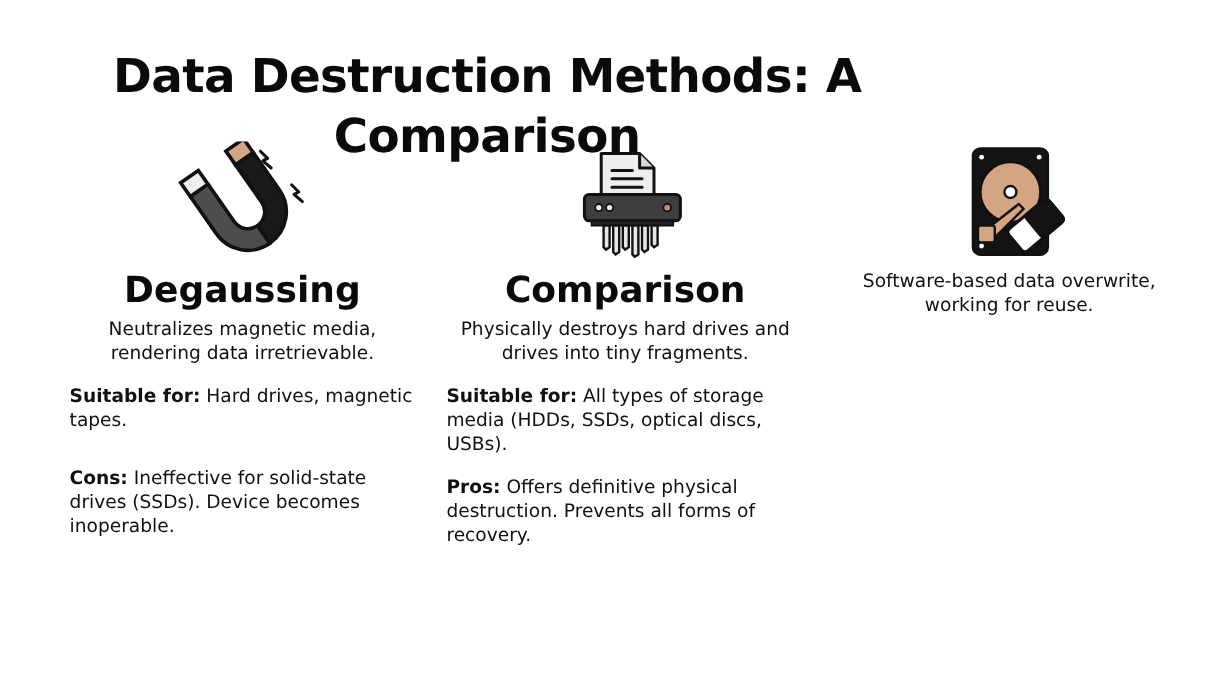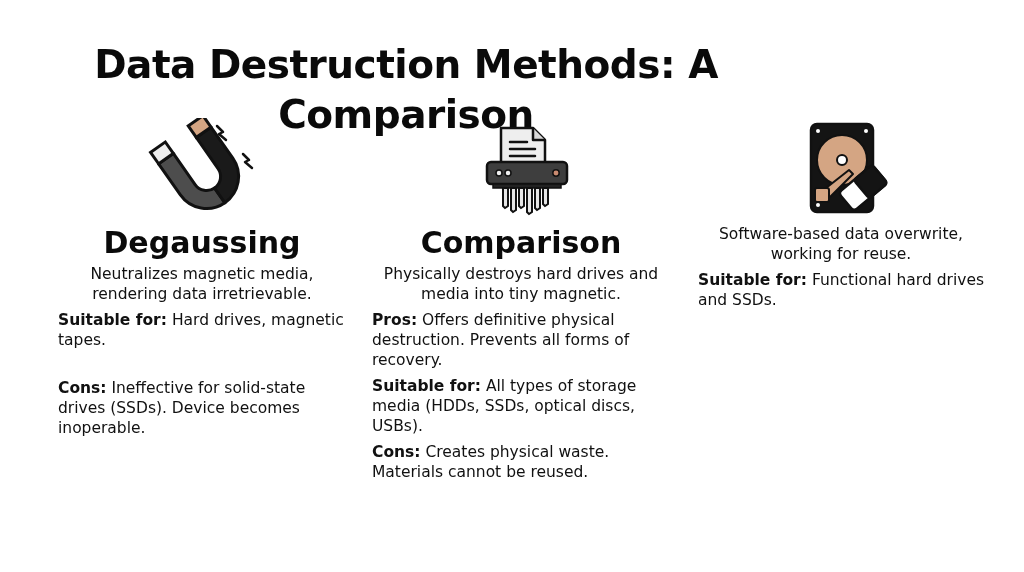--- a/index.html
+++ b/index.html
@@ -56,21 +56,21 @@
       text-align: center;
       font-size: 15.5px;
       line-height: 20px;
       margin-top: 6px;
       color: #111;
       padding: 0 4px;
     }
     .detail {
       font-size: 15.5px;
       line-height: 20px;
-      margin-top: 6px;
+      margin-top: 16px;
       padding-left: 11px;
       padding-right: 4px;
       color: #111;
     }
     .detail .lbl { font-weight: bold; }
     .col-degauss .detail { padding-left: 11px; }
     .col-shred .detail { padding-left: 6px; }
     .col-wipe .detail { padding-left: 12px; }
 
     .col-degauss .detail.cons { margin-top: 28px; }
@@ -130,32 +130,28 @@
         <path d="M32,70 L37,70 L37,88 L34,90 L32,88 Z"></path>
         <path d="M40,70 L45,70 L45,92 L42,94 L40,92 Z"></path>
         <path d="M48,70 L53,70 L53,88 L50,90 L48,88 Z"></path>
         <path d="M56,70 L61,70 L61,94 L58,96 L56,94 Z"></path>
         <path d="M64,70 L69,70 L69,90 L66,92 L64,90 Z"></path>
         <path d="M72,70 L77,70 L77,86 L74,88 L72,86 Z"></path>
       </g>
     </svg>
   </div>
   <div class="method-title">Comparison</div>
-  <div class="method-desc">Physically destroys hard drives and media into tiny magnetic.</div>
-  <div class="detail pros">
-    <span class="lbl">Pros:</span>
-    <span>Offers definitive physical destruction. Prevents all forms of recovery.</span>
-  </div>
+  <div class="method-desc">Physically destroys hard drives and drives into tiny fragments.</div>
   <div class="detail suitable">
     <span class="lbl">Suitable for:</span>
     <span>All types of storage media (HDDs, SSDs, optical discs, USBs).</span>
   </div>
-  <div class="detail cons">
-    <span class="lbl">Cons:</span>
-    <span>Creates physical waste. Materials cannot be reused.</span>
+  <div class="detail pros">
+    <span class="lbl">Pros:</span>
+    <span>Offers definitive physical destruction. Prevents all forms of recovery.</span>
   </div>
 </div>
 
 <div class="column col-wipe">
   <div class="icon-wrap">
     <svg width="100" height="100" viewBox="0 0 100 100">
 
       <rect x="20" y="6" width="62" height="88" rx="6" fill="#141414" stroke="#111" stroke-width="2.5"></rect>
       <circle cx="27" cy="13" r="2" fill="#fff"></circle>
       <circle cx="75" cy="13" r="2" fill="#fff"></circle>
@@ -167,17 +163,13 @@
       <path d="M34,84 L30,74 L58,52 L62,56 Z" fill="#d4a583" stroke="#111" stroke-width="2" stroke-linejoin="round"></path>
       <rect x="24" y="70" width="14" height="14" rx="2" fill="#d4a583" stroke="#111" stroke-width="2"></rect>
 
       <g transform="translate(72,70) rotate(-40)">
         <rect x="-22" y="-12" width="44" height="24" rx="4" fill="#ffffff" stroke="#111" stroke-width="2.5"></rect>
         <rect x="-2" y="-12" width="24" height="24" rx="3" fill="#141414" stroke="#111" stroke-width="2.5"></rect>
       </g>
     </svg>
   </div>
   <div class="method-desc">Software-based data overwrite, working for reuse.</div>
-  <div class="detail suitable">
-    <span class="lbl">Suitable for:</span>
-    <span>Functional hard drives and SSDs.</span>
-  </div>
 </div>
 
 </body></html>

